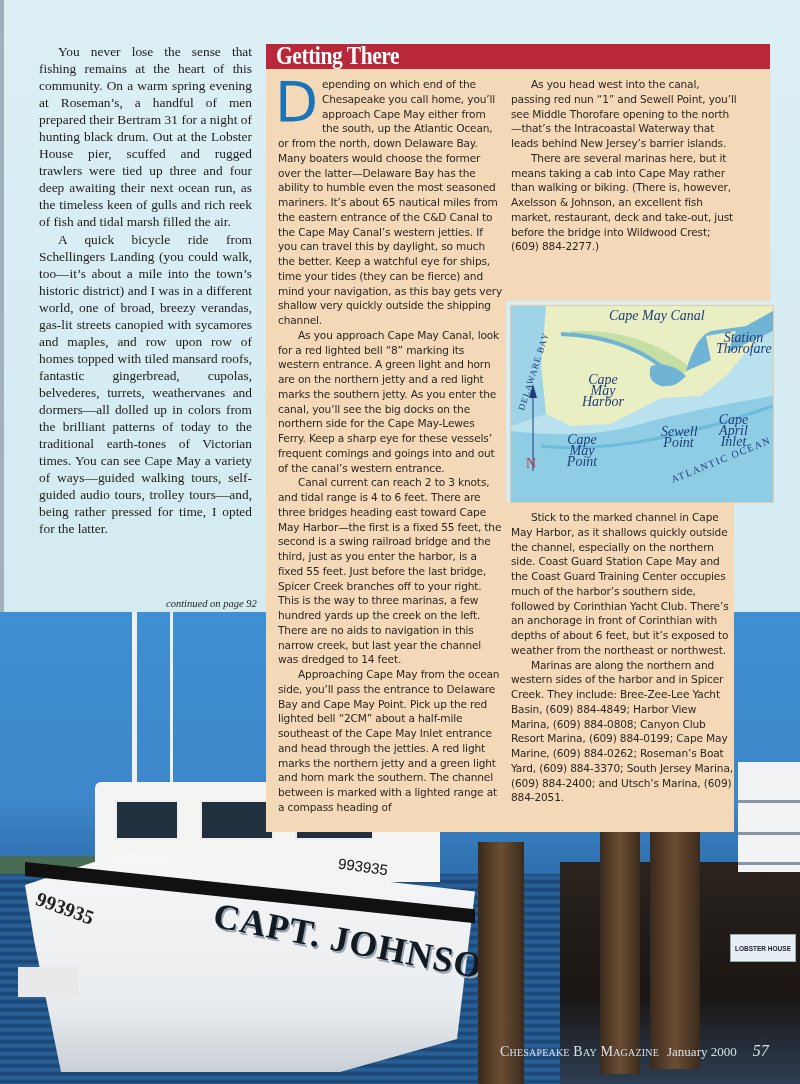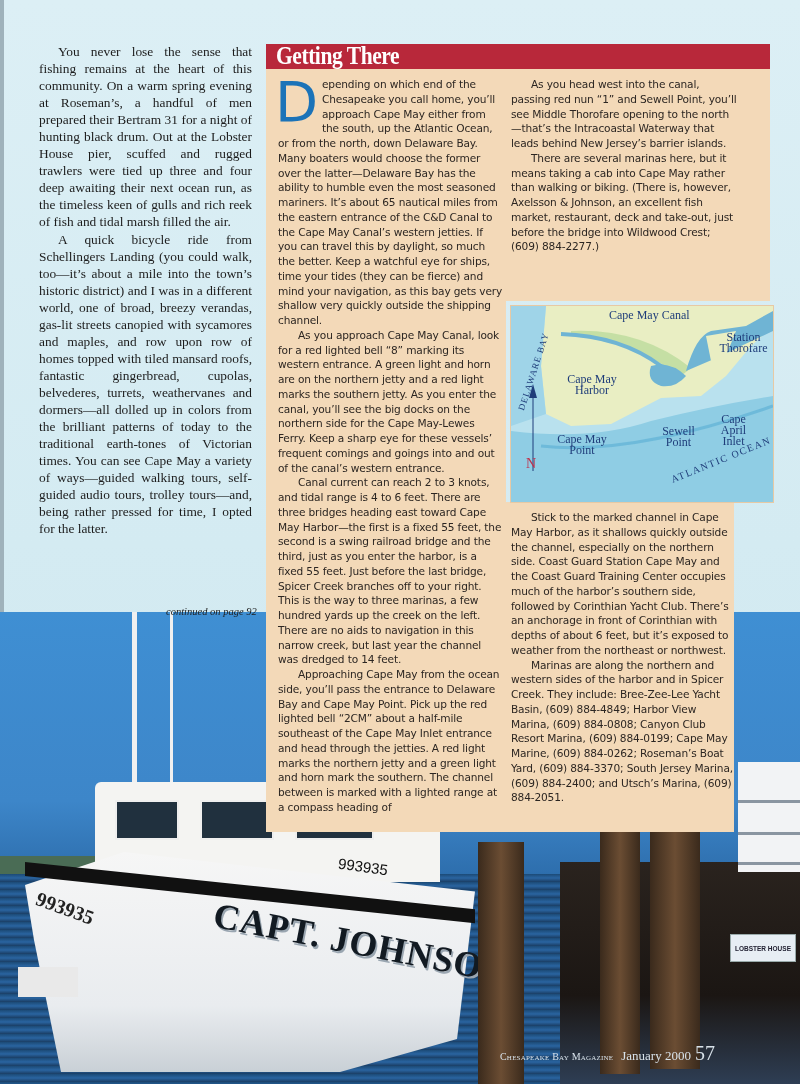--- a/index.html
+++ b/index.html
@@ -86,21 +86,21 @@
   
   .left-col {
     position:absolute; left:39px; top:43px; width:213px;
     font-family:"Liberation Serif", serif; font-size:13.4px; line-height:17.05px;
     color:#1c1c1c; text-align:justify;
   }
   .left-col p { margin:0; }
   .left-col p.indent { text-indent:19px; }
   .continued {
     position:absolute; left:166px; top:598px; font-family:"Liberation Serif", serif;
-    font-style:italic; font-size:10.5px; color:#1c1c1c;margin-top:8px;
+    font-style:italic; font-size:10.5px; color:#1c1c1c;
   }
 
   
   .sidebar {
     position:absolute; left:266px; top:44px; width:240px; height:788px;
     background:#f3d9b8;
   }
   .sidebar-right-top {
     position:absolute; left:506px; top:68px; width:264px; height:233px;
     background:#f3d9b8;
@@ -133,32 +133,32 @@
     color:#1b73b8; margin:3px 4px 0 -3px; height:46px;
   }
 
   
   .map {
     position:absolute; left:510px; top:305px; width:262px; height:196px;
     background:#b9e1ee; overflow:hidden; border:1px solid #e7c9a4;
   }
   .map svg { position:absolute; left:0; top:0; }
   .map-label {
-    position:absolute; font-family:"Liberation Serif", serif; 
-    font-size:12px; line-height:11px; color:#1f3d7a; text-align:center;
+    position:absolute; font-family:"Liberation Serif", serif; font-style:italic;
+    font-size:14px; line-height:11px; color:#1f3d7a; text-align:center;
   }
 
   
   .footer {
     position:absolute; left:500px; top:1042px; font-family:"Liberation Serif", serif;
     color:#d8e2ea; white-space:nowrap;
   }
-  .footer .mag { font-variant:small-caps; font-size:10px; letter-spacing:0.2px; }
+  .footer .mag { font-variant:small-caps; font-size:14px; letter-spacing:0.2px; }
   .footer .date { font-size:13px; margin-left:4px;font-family:Liberation Serif, serif; }
-  .footer .pgnum { font-size:20px; margin-left:0; }
+  .footer .pgnum { font-size:16px; margin-left:12px;font-style:italic; }
   .left-edge {
     position:absolute; left:0; top:0; width:4px; height:612px; background:#9fb2bb;
   }
 </style>
 </head>
 <body>
 
 <div class="page-bg"></div>
 <div class="left-edge"></div>
 
@@ -223,21 +223,21 @@
     <path d="M175,65 Q185,30 200,25 L235,20 L262,5 L262,25 L230,40 L210,50 Z" fill="#6fb4d4"></path>
     <path d="M195,30 L225,25 L215,50 L200,55 Z" fill="#e9eec3"></path>
     <path d="M0,0 L35,0 L30,60 L35,108 L0,120 Z" fill="#9fd4e8"></path>
     <path d="M0,125 Q80,135 140,115 Q200,100 262,90 L262,196 L0,196 Z" fill="#8fcde4"></path>
     <path d="M30,140 Q120,150 262,100" stroke="#5fb2d6" stroke-width="3" fill="none" opacity="0.7"></path>
     <line x1="22" y1="82" x2="22" y2="165" stroke="#1f3d7a" stroke-width="1"></line>
     <polygon points="22,78 18,92 26,92" fill="#1f3d7a"></polygon>
   </svg>
   <div class="map-label" style="left:98px;top:4px">Cape May Canal</div>
   <div class="map-label" style="left:205px;top:26px;width:55px">Station Thorofare</div>
-  <div class="map-label" style="left:56px;top:68px;width:50px">Cape May Harbor</div>
+  <div class="map-label" style="left:67px;top:68px;width:50px">Cape May Harbor</div>
   <div class="map-label" style="left:-22px;top:60px;transform:rotate(-72deg);font-style:normal;font-size:9px;letter-spacing:1px;width:90px">DELAWARE BAY</div>
   <div class="map-label" style="left:200px;top:108px;width:45px">Cape April Inlet</div>
   <div class="map-label" style="left:150px;top:120px;width:35px">Sewell Point</div>
   <div class="map-label" style="left:46px;top:128px;width:50px">Cape May Point</div>
   <div class="map-label" style="left:155px;top:148px;transform:rotate(-22deg);font-style:normal;font-size:10px;letter-spacing:1.5px;width:110px">ATLANTIC OCEAN</div>
   <div class="map-label" style="left:15px;top:152px;color:#c0304a;font-size:14px;font-style:normal">N</div>
 </div>
 
 <div class="sb-text sb-col2b">
   <p class="indent">Stick to the marked channel in Cape May Harbor, as it shallows quickly outside the channel, especially on the northern side. Coast Guard Station Cape May and the Coast Guard Training Center occupies much of the harbor’s southern side, followed by Corinthian Yacht Club. There’s an anchorage in front of Corinthian with depths of about 6 feet, but it’s exposed to weather from the northeast or northwest.</p>

